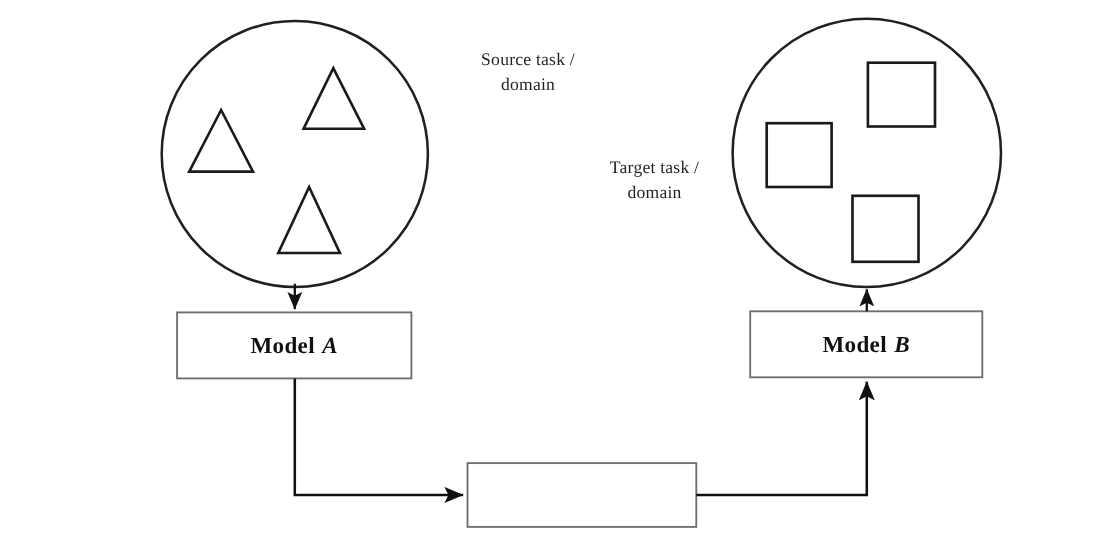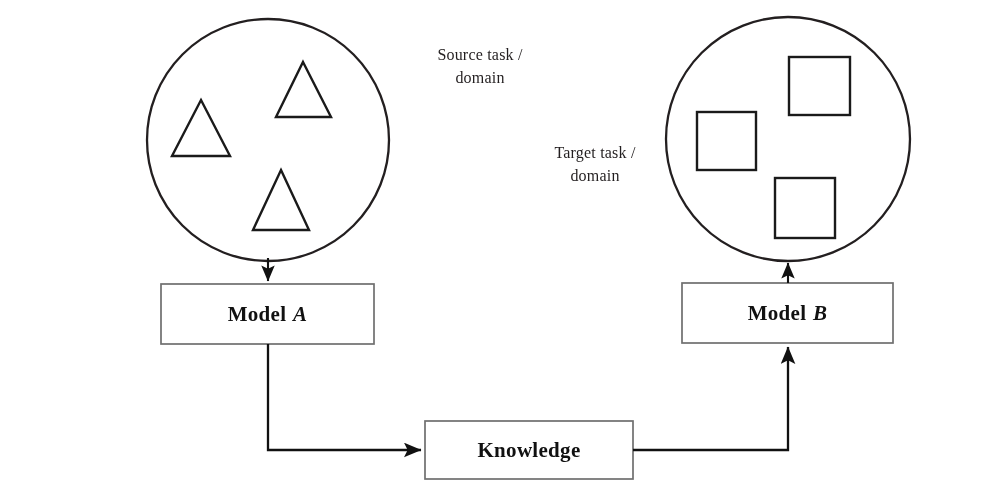--- a/index.html
+++ b/index.html
@@ -96,17 +96,14 @@
   <div class="box-label" style="left:161px; top:284px; width:213px; height:60px;">
     <span>Model</span>
       <span class="ital">A</span>
   </div>
 
   <div class="box-label" style="left:682px; top:283px; width:211px; height:60px;">
     <span>Model</span>
       <span class="ital">B</span>
   </div>
 
-  <div class="box-label" style="left:425px; top:421px; width:208px; height:58px;">
-    <span>Knowledge</span>
-  </div>
 
 </div>
 
 </body></html>

